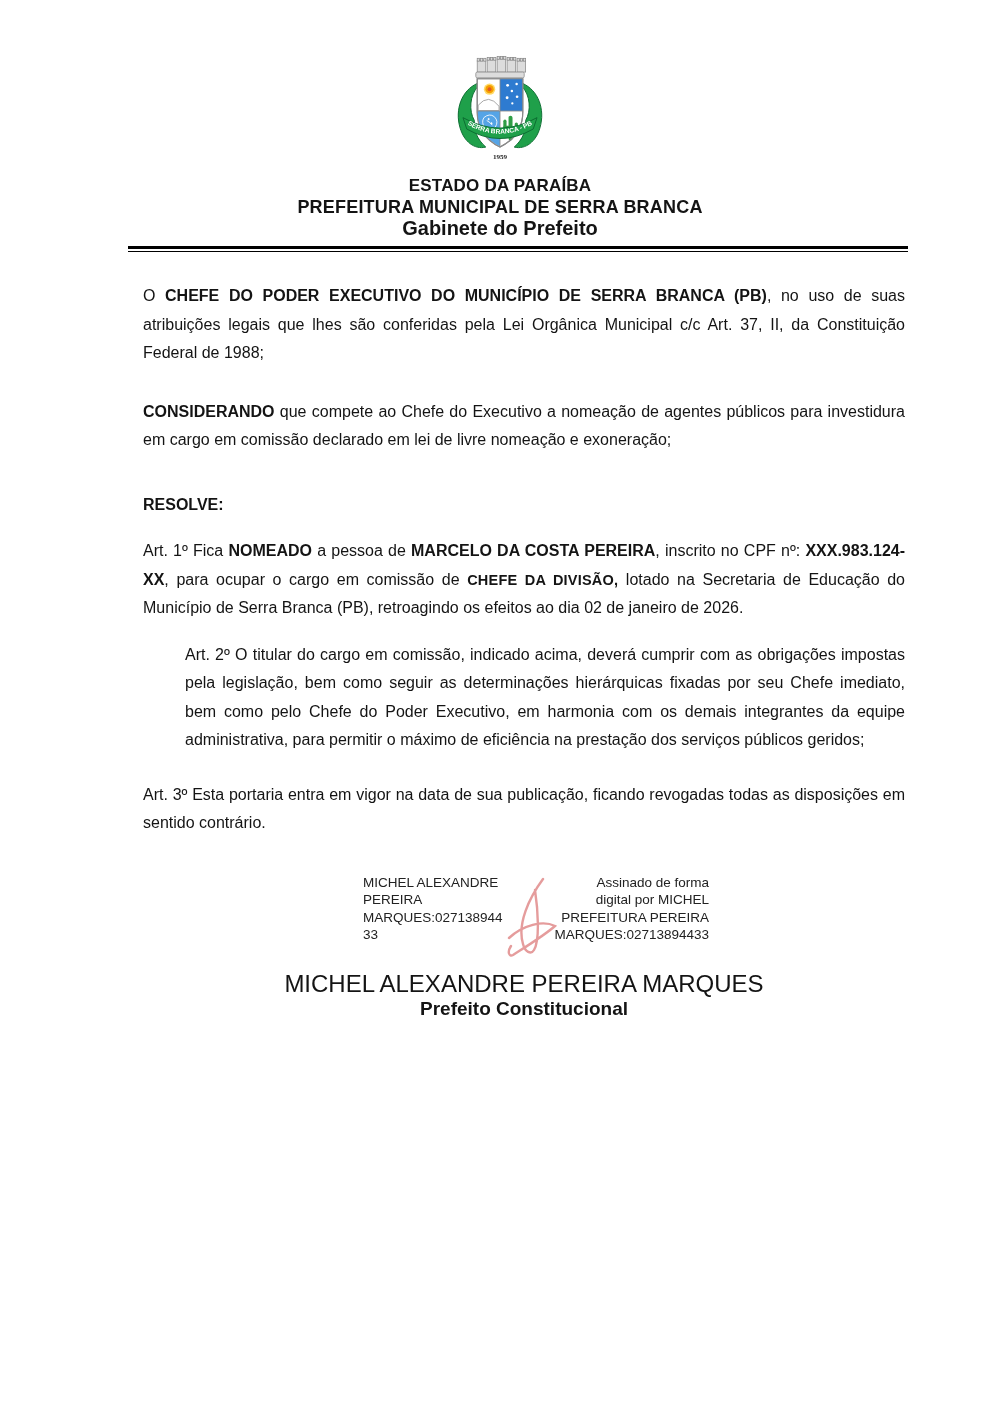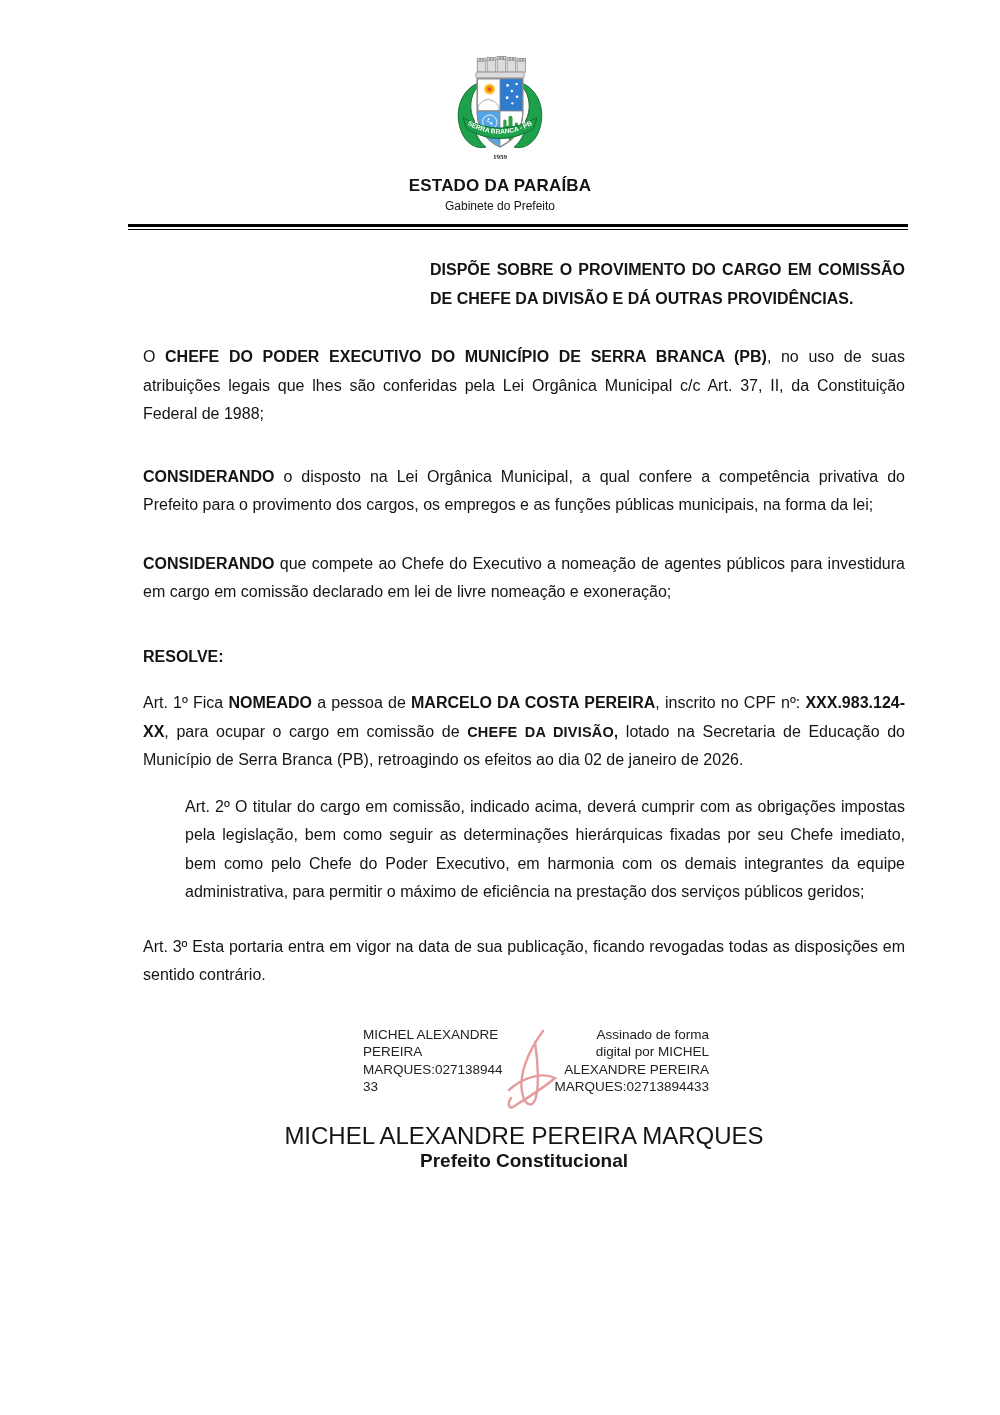--- a/index.html
+++ b/index.html
@@ -11,21 +11,21 @@
     margin: 0 auto;
     background: #ffffff;
     font-family: "Liberation Sans", sans-serif;
     color: #141414;
     overflow: hidden;
   }
   .letterhead { text-align: center; padding-top: 55px; }
   .crest { display: block; margin: 0 auto 8px auto; }
   .lh-state   { font-size: 17px; font-weight: bold; line-height: 21px; letter-spacing: .2px; }
   .lh-muni    { font-size: 18px; font-weight: bold; line-height: 22px; letter-spacing: .2px; }
-  .lh-office  { font-size: 12px; font-weight: normal; line-height: 20px; }
+  .lh-office  { font-size: 20px; font-weight: bold; line-height: 20px; }
   .rule {
     margin: 8px 92px 0 128px;
     border-top: 3px solid #000;
     border-bottom: 1px solid #000;
     height: 6px;
   }
   .content { margin: 0 95px 0 143px; }
   .doc-title {
     margin-top: 24px;
     font-size: 17px;
@@ -172,33 +172,32 @@
       <g>
         <path d="M16,66 Q55,88 94,66 L90,78 Q55,98 20,78 Z" fill="#1fa04a" stroke="#0b6b30" stroke-width="1"></path>
         <text font-size="7" font-weight="bold" fill="#ffffff" font-family="Liberation Sans, sans-serif">
           <textPath href="#bannerPath" startOffset="50%" text-anchor="middle">SERRA BRANCA - PB</textPath>
         </text>
       </g>
       <text x="55" y="110" text-anchor="middle" font-size="7.5" font-weight="bold" fill="#1c1c1c" font-family="Liberation Serif, serif">1959</text>
     </svg>
 
     <div class="lh-state">ESTADO DA PARAÍBA</div>
+    <div class="lh-muni">PREFEITURA MUNICIPAL DE SERRA BRANCA</div>
     <div class="lh-office">Gabinete do Prefeito</div>
   </div>
 
   <div class="rule"></div>
 
   <div class="content">
 
 
-    <p class="epigraph">DISPÕE SOBRE O PROVIMENTO DO CARGO EM COMISSÃO DE CHEFE DA DIVISÃO E DÁ OUTRAS PROVIDÊNCIAS.</p>
 
     <p class="para mt-preamble"><span>O </span><span class="b">CHEFE DO PODER EXECUTIVO DO MUNICÍPIO DE SERRA BRANCA (PB)</span><span>, no uso de suas atribuições legais que lhes são conferidas pela Lei Orgânica Municipal c/c Art. 37, II, da Constituição Federal de 1988;</span></p>
 
-    <p class="para mt-cons1"><span class="b">CONSIDERANDO</span><span> o disposto na Lei Orgânica Municipal, a qual confere a competência privativa do Prefeito para o provimento dos cargos, os empregos e as funções públicas municipais, na forma da lei;</span></p>
 
     <p class="para mt-cons2"><span class="b">CONSIDERANDO</span><span> que compete ao Chefe do Executivo a nomeação de agentes públicos para investidura em cargo em comissão declarado em lei de livre nomeação e exoneração;</span></p>
 
     <p class="para b mt-resolve">RESOLVE:</p>
 
     <p class="para mt-art1"><span>Art. 1º Fica </span><span class="b">NOMEADO</span><span> a pessoa de </span><span class="b">MARCELO DA COSTA PEREIRA</span><span>, inscrito no CPF nº: </span><span class="b">XXX.983.124-XX</span><span>, para ocupar o cargo em comissão de </span><span class="bs">CHEFE DA DIVISÃO,</span><span> lotado na Secretaria de Educação do Município de Serra Branca (PB), retroagindo os efeitos ao dia 02 de janeiro de 2026.</span></p>
 
     <p class="para mt-art2">Art. 2º O titular do cargo em comissão, indicado acima, deverá cumprir com as obrigações impostas pela legislação, bem como seguir as determinações hierárquicas fixadas por seu Chefe imediato, bem como pelo Chefe do Poder Executivo, em harmonia com os demais integrantes da equipe administrativa, para permitir o máximo de eficiência na prestação dos serviços públicos geridos;</p>
 
     <p class="para mt-art3">Art. 3º Esta portaria entra em vigor na data de sua publicação, ficando revogadas todas as disposições em sentido contrário.</p>
@@ -210,21 +209,21 @@
         <div>PEREIRA</div>
         <div>MARQUES:027138944</div>
         <div>33</div>
       </div>
       <svg class="sig-flourish" width="58" height="86" viewBox="0 0 58 86">
         <path d="M40,3 C26,22 14,48 20,68 C22,76 28,79 31,74 C37,64 35,34 32,14 M6,62 C20,49 40,44 52,50 C42,59 24,70 10,79 C6,81 4,76 8,70" stroke="#e08b8b" stroke-width="2.4" fill="none" stroke-linecap="round" opacity="0.85"></path>
       </svg>
       <div class="sig-col sig-attn">
         <div>Assinado de forma</div>
         <div>digital por MICHEL</div>
-        <div>ALEXANDRE PEREIRA</div>
+        <div>PREFEITURA PEREIRA</div>
         <div>MARQUES:02713894433</div>
       </div>
     </div>
 
     <div class="sig-name">MICHEL ALEXANDRE PEREIRA MARQUES</div>
     <div class="sig-role">Prefeito Constitucional</div>
 
   </div>
 </div>
 

